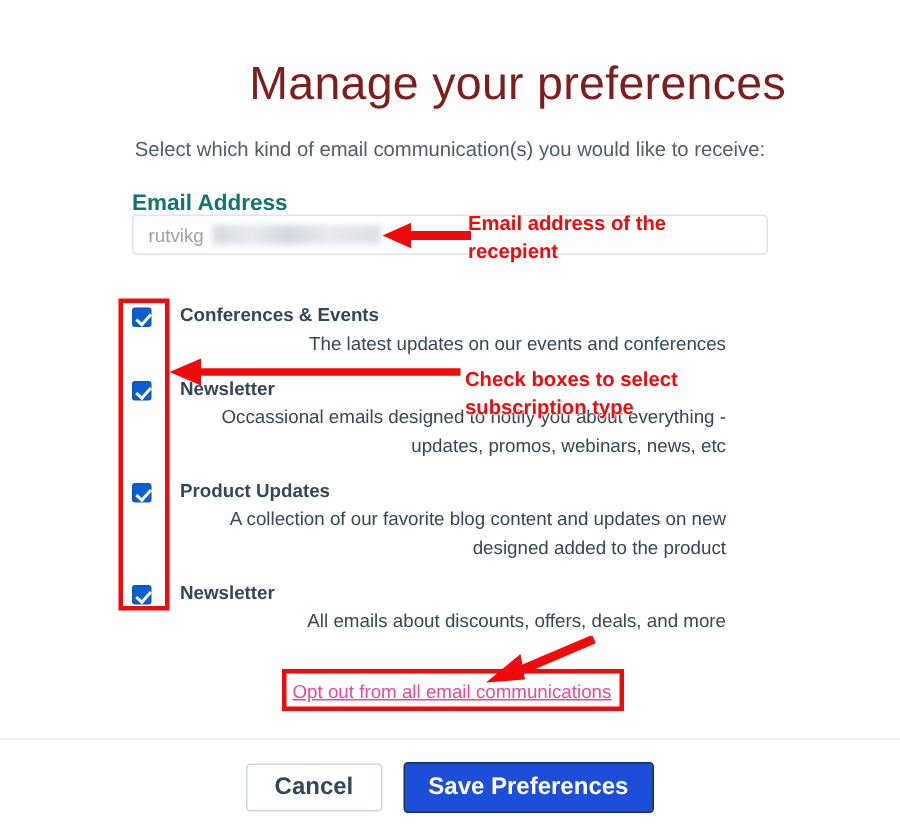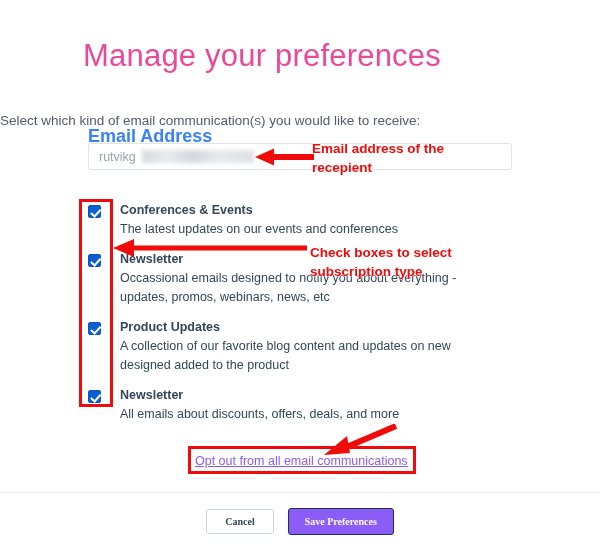--- a/index.html
+++ b/index.html
@@ -20,47 +20,47 @@
   .page {
     position: absolute;
     inset: 0;
   }
 
   .page-title {
     position: absolute;
     left: 0;
     top: 36px;
     width: 524px;
-    text-align: center;
+    text-align: right;
     font-size: 31px;
     font-weight: 400;
-    color: #ec4899;
+    color: #7f1d1d;
     letter-spacing: 0.2px;
     line-height: 40px;
   }
 
   .page-subtitle {
     position: absolute;
     left: 0;
     top: 90px;
     width: 600px;
+    text-align: center;
     font-size: 13.5px;
     font-weight: 400;
     color: #515c6b;
     line-height: 20px;
-    margin-top: 21px;
   }
 
   .field-label {
     position: absolute;
     left: 88px;
     top: 128px;
-    font-size: 18px;
+    font-size: 15px;
     font-weight: bold;
-    color: #3b82f6;
+    color: #0f766e;
     line-height: 16px;
   }
 
   .email-input {
     position: absolute;
     left: 88px;
     top: 143px;
     width: 424px;
     height: 27px;
     box-sizing: border-box;
@@ -135,29 +135,30 @@
     font-weight: bold;
     color: #33475b;
     line-height: 17px;
   }
   .pref-desc {
     font-size: 12.5px;
     font-weight: 400;
     color: #33475b;
     line-height: 19px;
     margin-top: 1px;
+    text-align: right;
   }
 
   
   .optout-link {
     position: absolute;
     left: 195px;
     top: 453px;
     font-size: 12.5px;
-    color: #8b5cf6;
+    color: #ec4899;
     text-decoration: underline;
     line-height: 16px;
     cursor: pointer;
   }
 
   
   .footer-divider {
     position: absolute;
     left: 0;
     top: 492px;
@@ -169,35 +170,35 @@
     position: absolute;
     left: 0;
     top: 508px;
     width: 600px;
     display: flex;
     justify-content: center;
     align-items: center;
     gap: 14px;
   }
   .btn {
-    font-family: Liberation Serif, serif;
-    font-size: 10px;
+    font-family: Liberation Sans, sans-serif;
+    font-size: 16px;
     font-weight: bold;
     border-radius: 3px;
     cursor: pointer;
     box-sizing: border-box;
   }
   .btn-cancel {
     background: #ffffff;
     color: #33475b;
     border: 1px solid #cbd6e2;
     padding: 6px 18px;
   }
   .btn-save {
-    background: #8b5cf6;
+    background: #1d4ed8;
     color: #ffffff;
     border: 1px solid #17344f;
     padding: 7px 16px;
   }
 
   
   .anno-layer {
     position: absolute;
     inset: 0;
     pointer-events: none;

